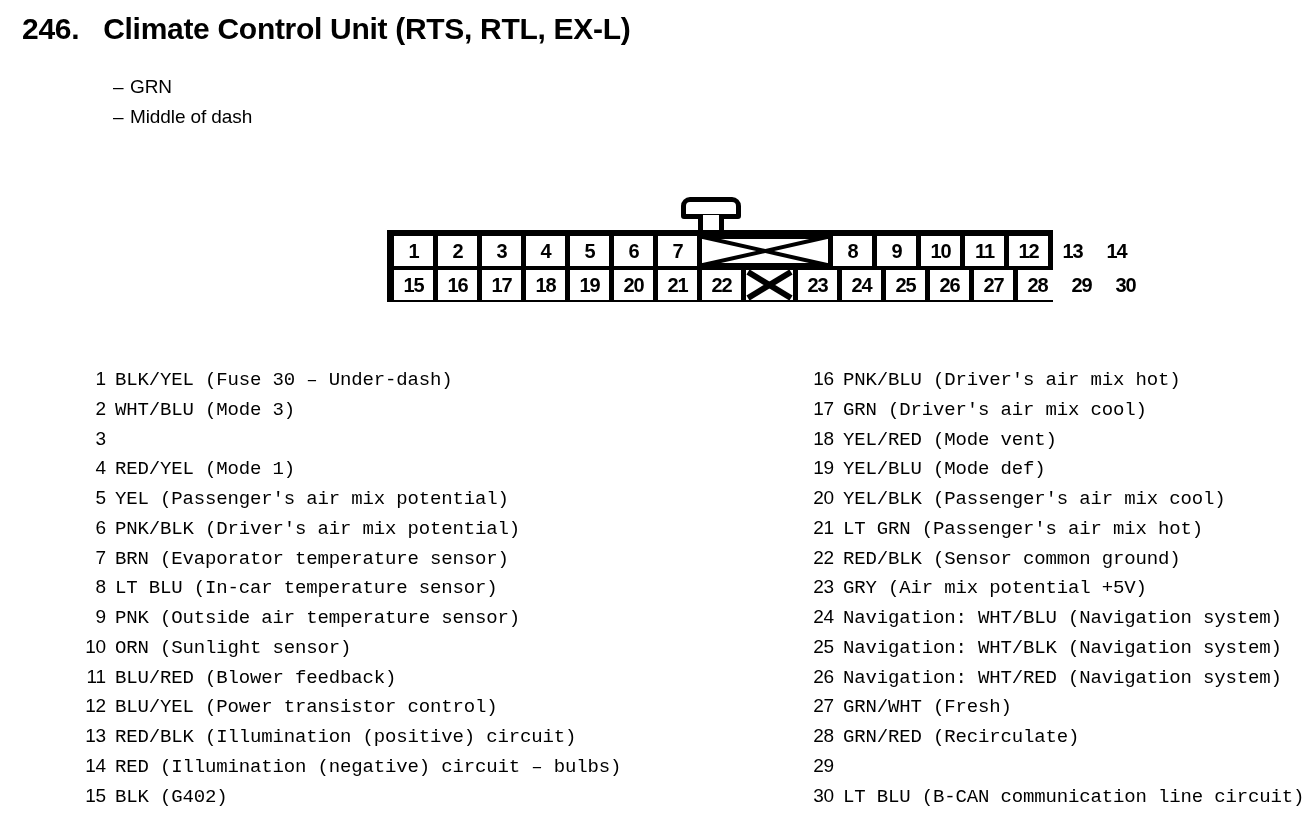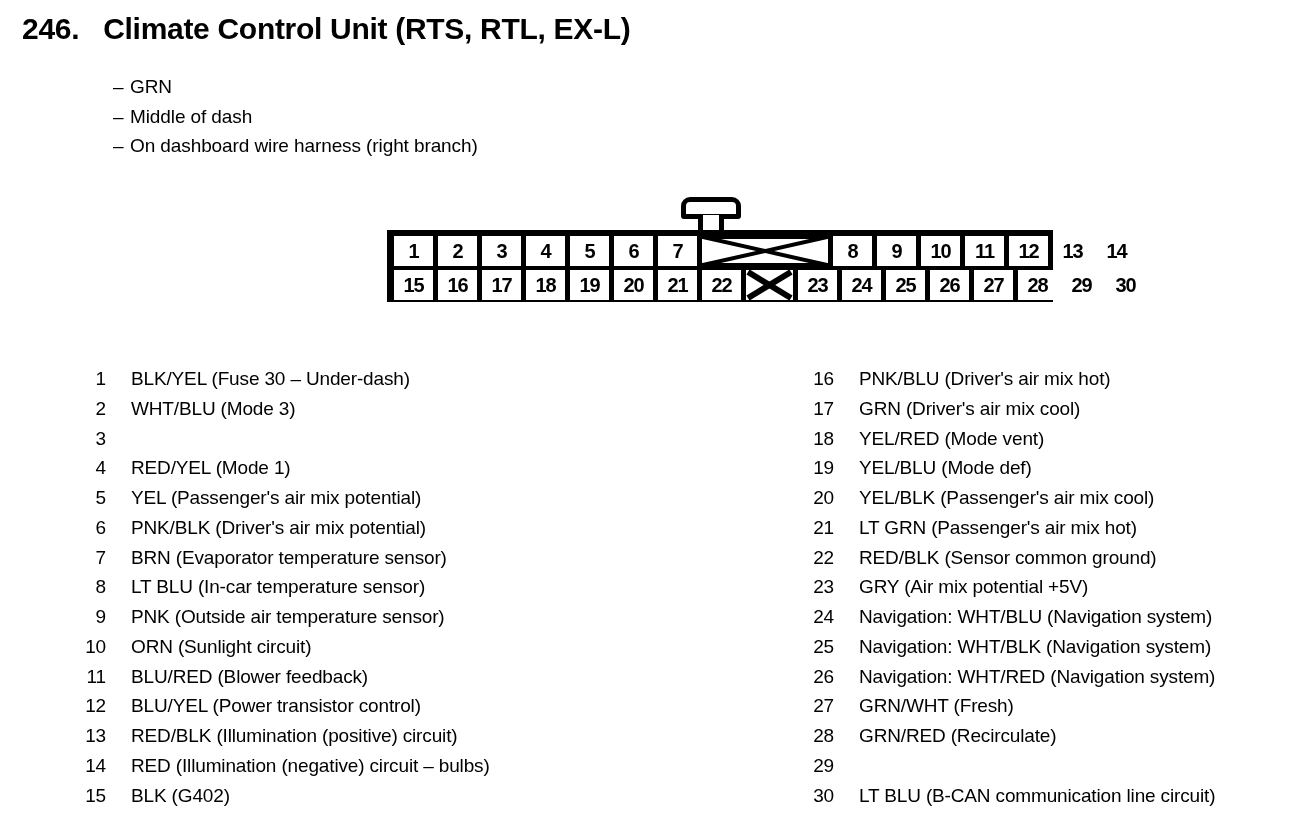--- a/index.html
+++ b/index.html
@@ -144,35 +144,35 @@
     align-items: baseline;
   }
   .pin-num {
     display: inline-block;
     width: 28px;
     text-align: right;
     flex: 0 0 28px;
   }
   .pin-desc {
     display: inline-block;
-    margin-left: 25px;
+    margin-left: 9px;
+    font-family: Liberation Mono, monospace;
   }
 </style>
 </head>
 <body>
 
 <div id="header">
   <div class="title-row">
     <span class="title-num">246.</span><span class="title-text">Climate Control Unit (RTS, RTL, EX-L)</span>
   </div>
 
   <div class="subtitles">
     <div class="sub-line"><span class="sub-dash">–</span><span>GRN</span></div>
     <div class="sub-line"><span class="sub-dash">–</span><span>Middle of dash</span></div>
-    <div class="sub-line"><span class="sub-dash">–</span><span>On dashboard wire harness (right branch)</span></div>
   </div>
 </div>
 
 <div id="connector-figure">
 
   <div class="latch">
     <div class="latch-head"></div>
     <div class="latch-neck"></div>
   </div>
 
@@ -264,21 +264,21 @@
       <div class="pin-row">
         <span class="pin-num">8</span>
         <span class="pin-desc">LT BLU (In-car temperature sensor)</span>
       </div>
       <div class="pin-row">
         <span class="pin-num">9</span>
         <span class="pin-desc">PNK (Outside air temperature sensor)</span>
       </div>
       <div class="pin-row">
         <span class="pin-num">10</span>
-        <span class="pin-desc">ORN (Sunlight circuit)</span>
+        <span class="pin-desc">ORN (Sunlight sensor)</span>
       </div>
       <div class="pin-row">
         <span class="pin-num">11</span>
         <span class="pin-desc">BLU/RED (Blower feedback)</span>
       </div>
       <div class="pin-row">
         <span class="pin-num">12</span>
         <span class="pin-desc">BLU/YEL (Power transistor control)</span>
       </div>
       <div class="pin-row">

